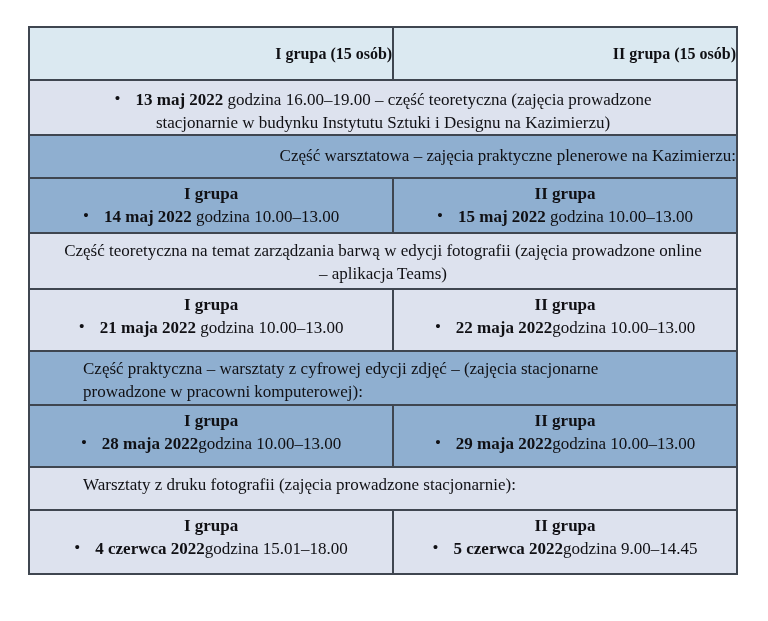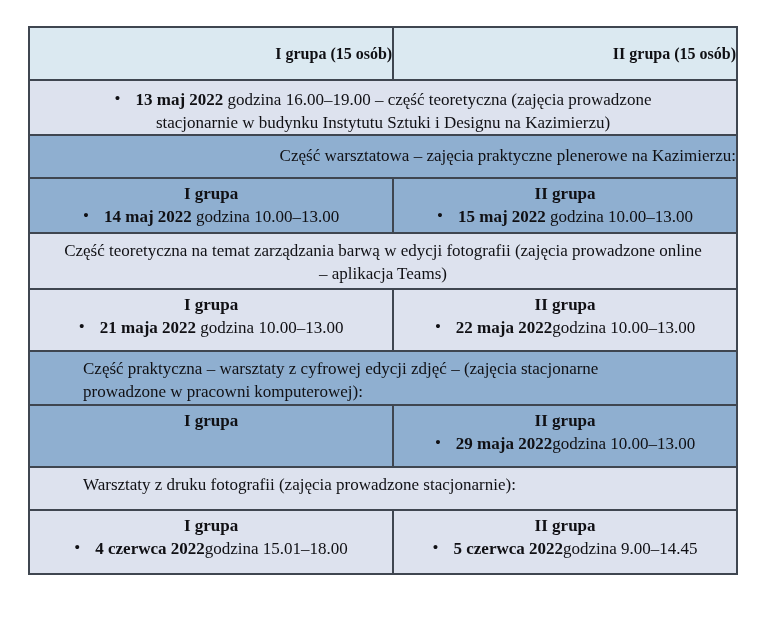--- a/index.html
+++ b/index.html
@@ -94,20 +94,21 @@
     </div>
   </div>
 
   <div class="row r-band2 bg-blue">
     <div class="cell full band-left">Część praktyczna – warsztaty z cyfrowej edycji zdjęć – (zajęcia stacjonarne prowadzone w pracowni komputerowej):</div>
   </div>
 
   <div class="row r-g2 bg-blue">
     <div class="cell c-left">
       <div class="gtitle">I grupa</div>
+      <div class="gline"><span class="bullet">•</span><b>28 maja 2022</b><span>godzina 10.00–13.00</span></div>
     </div>
     <div class="cell c-right">
       <div class="gtitle">II grupa</div>
       <div class="gline"><span class="bullet">•</span><b>29 maja 2022</b><span>godzina 10.00–13.00</span></div>
     </div>
   </div>
 
   <div class="row r-band3 bg-light">
     <div class="cell full band-left">Warsztaty z druku fotografii (zajęcia prowadzone stacjonarnie):</div>
   </div>

